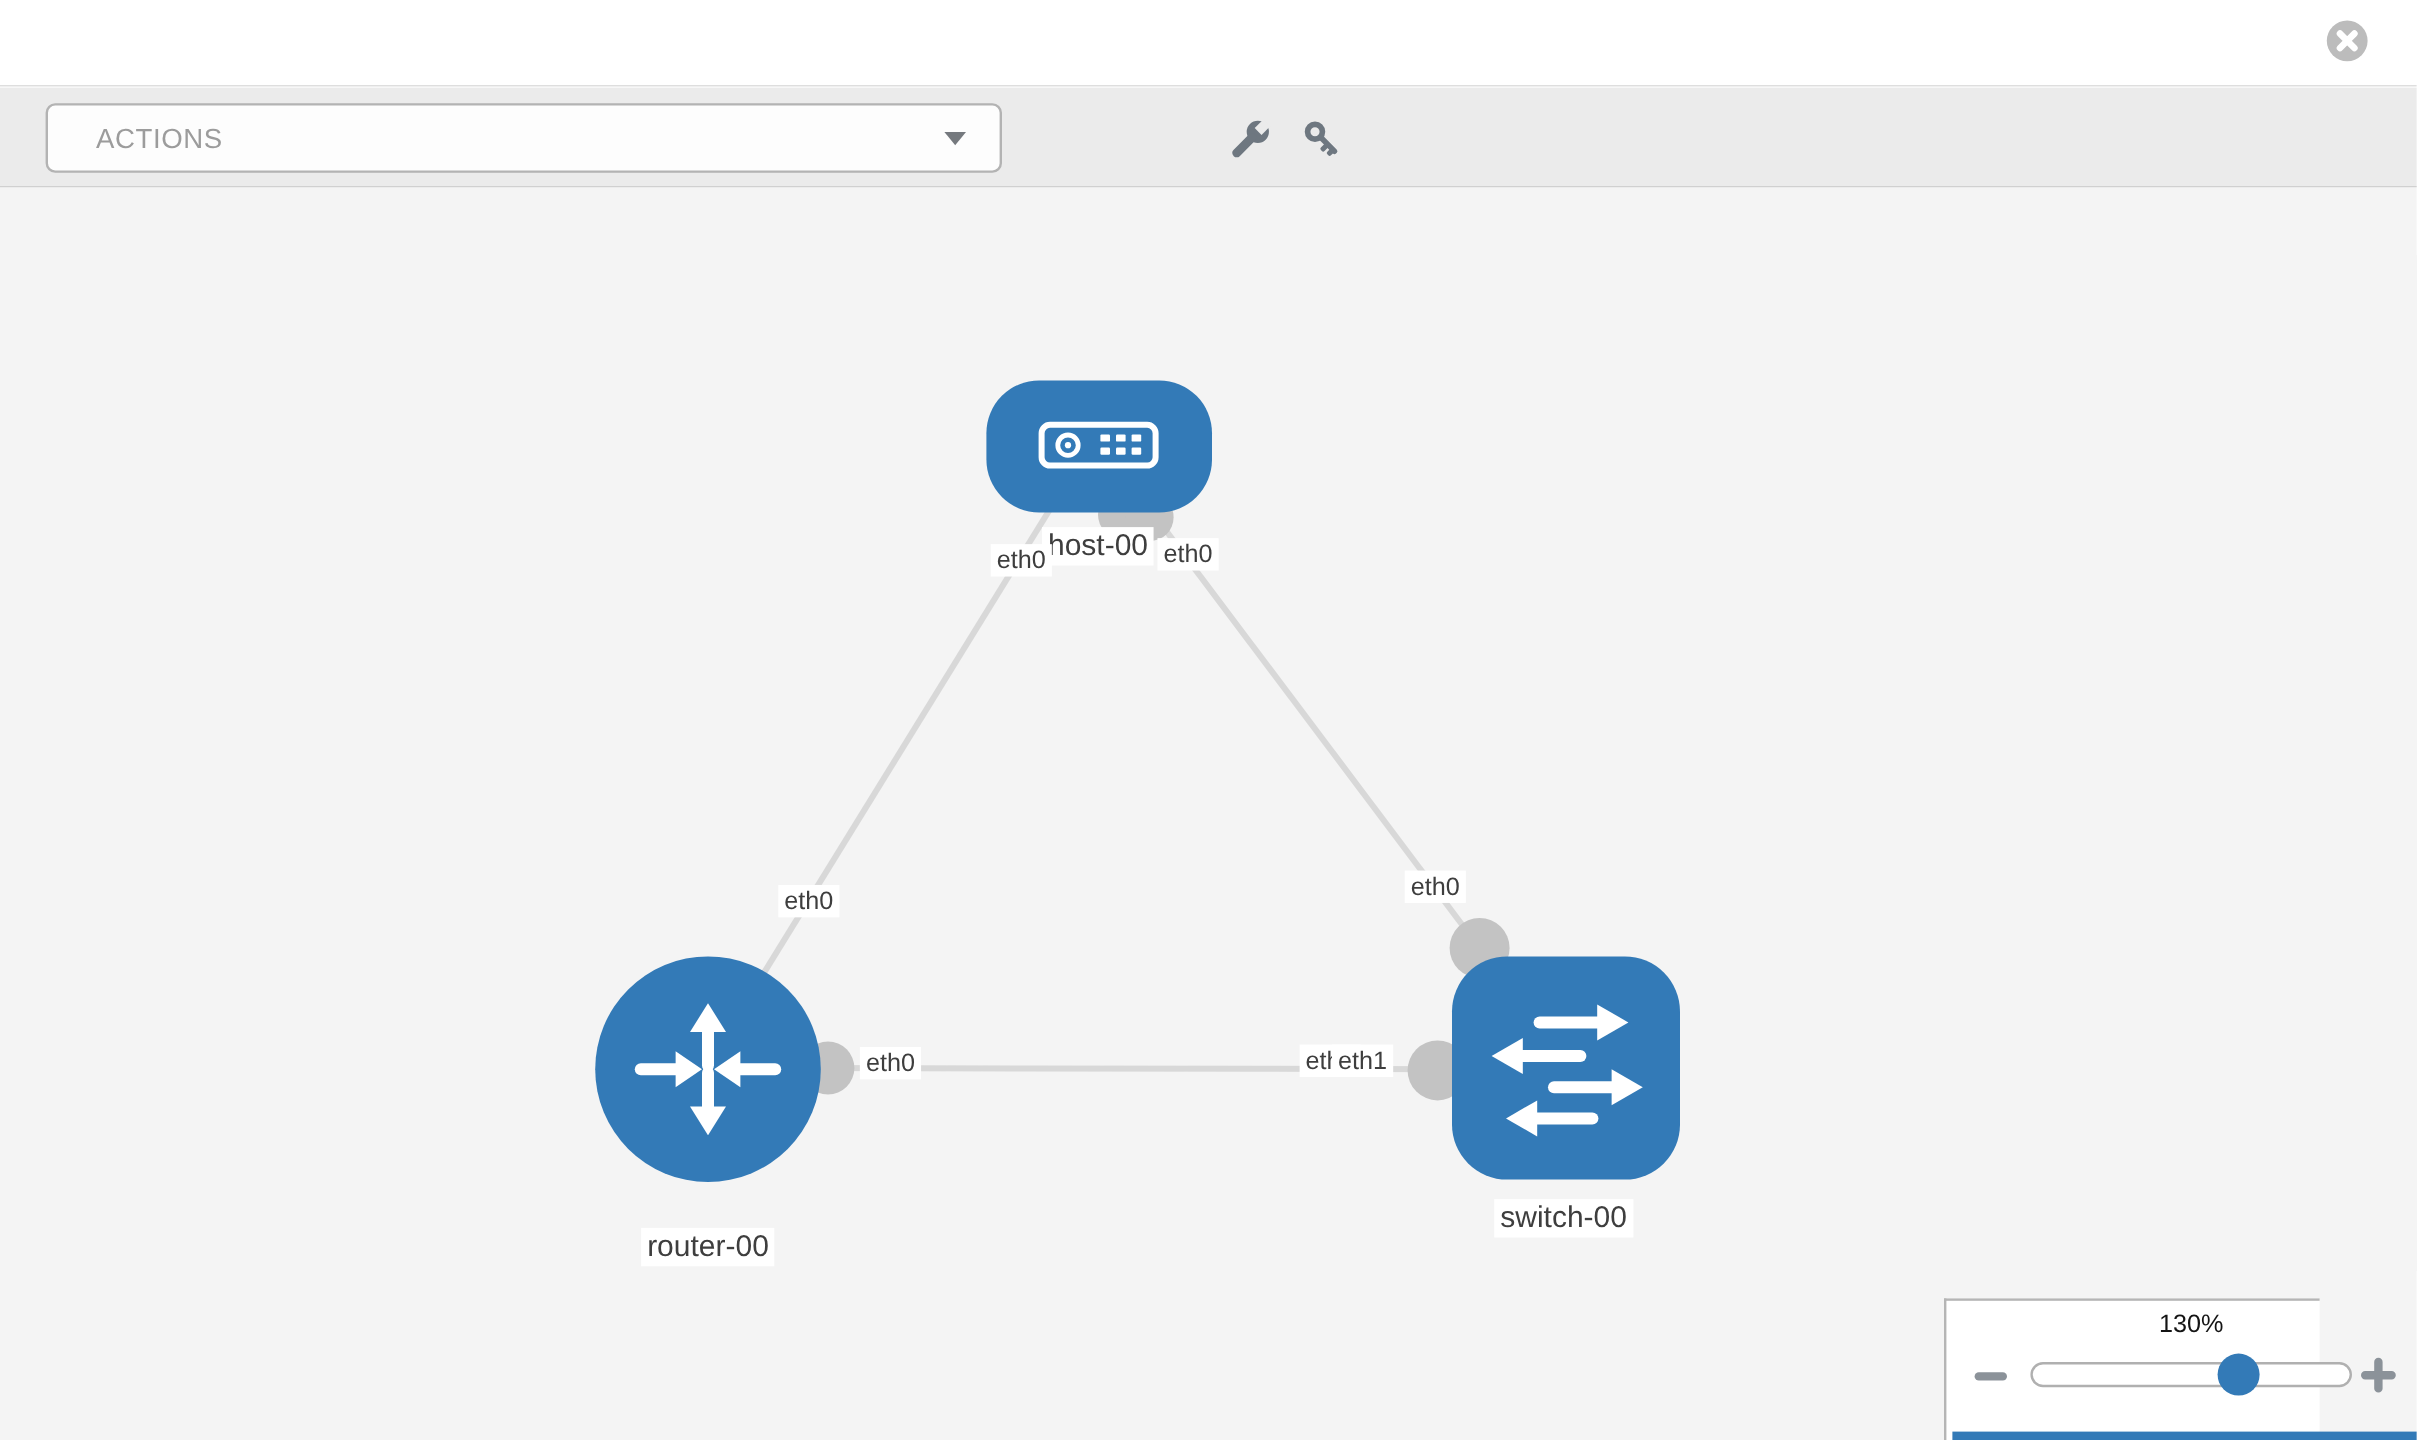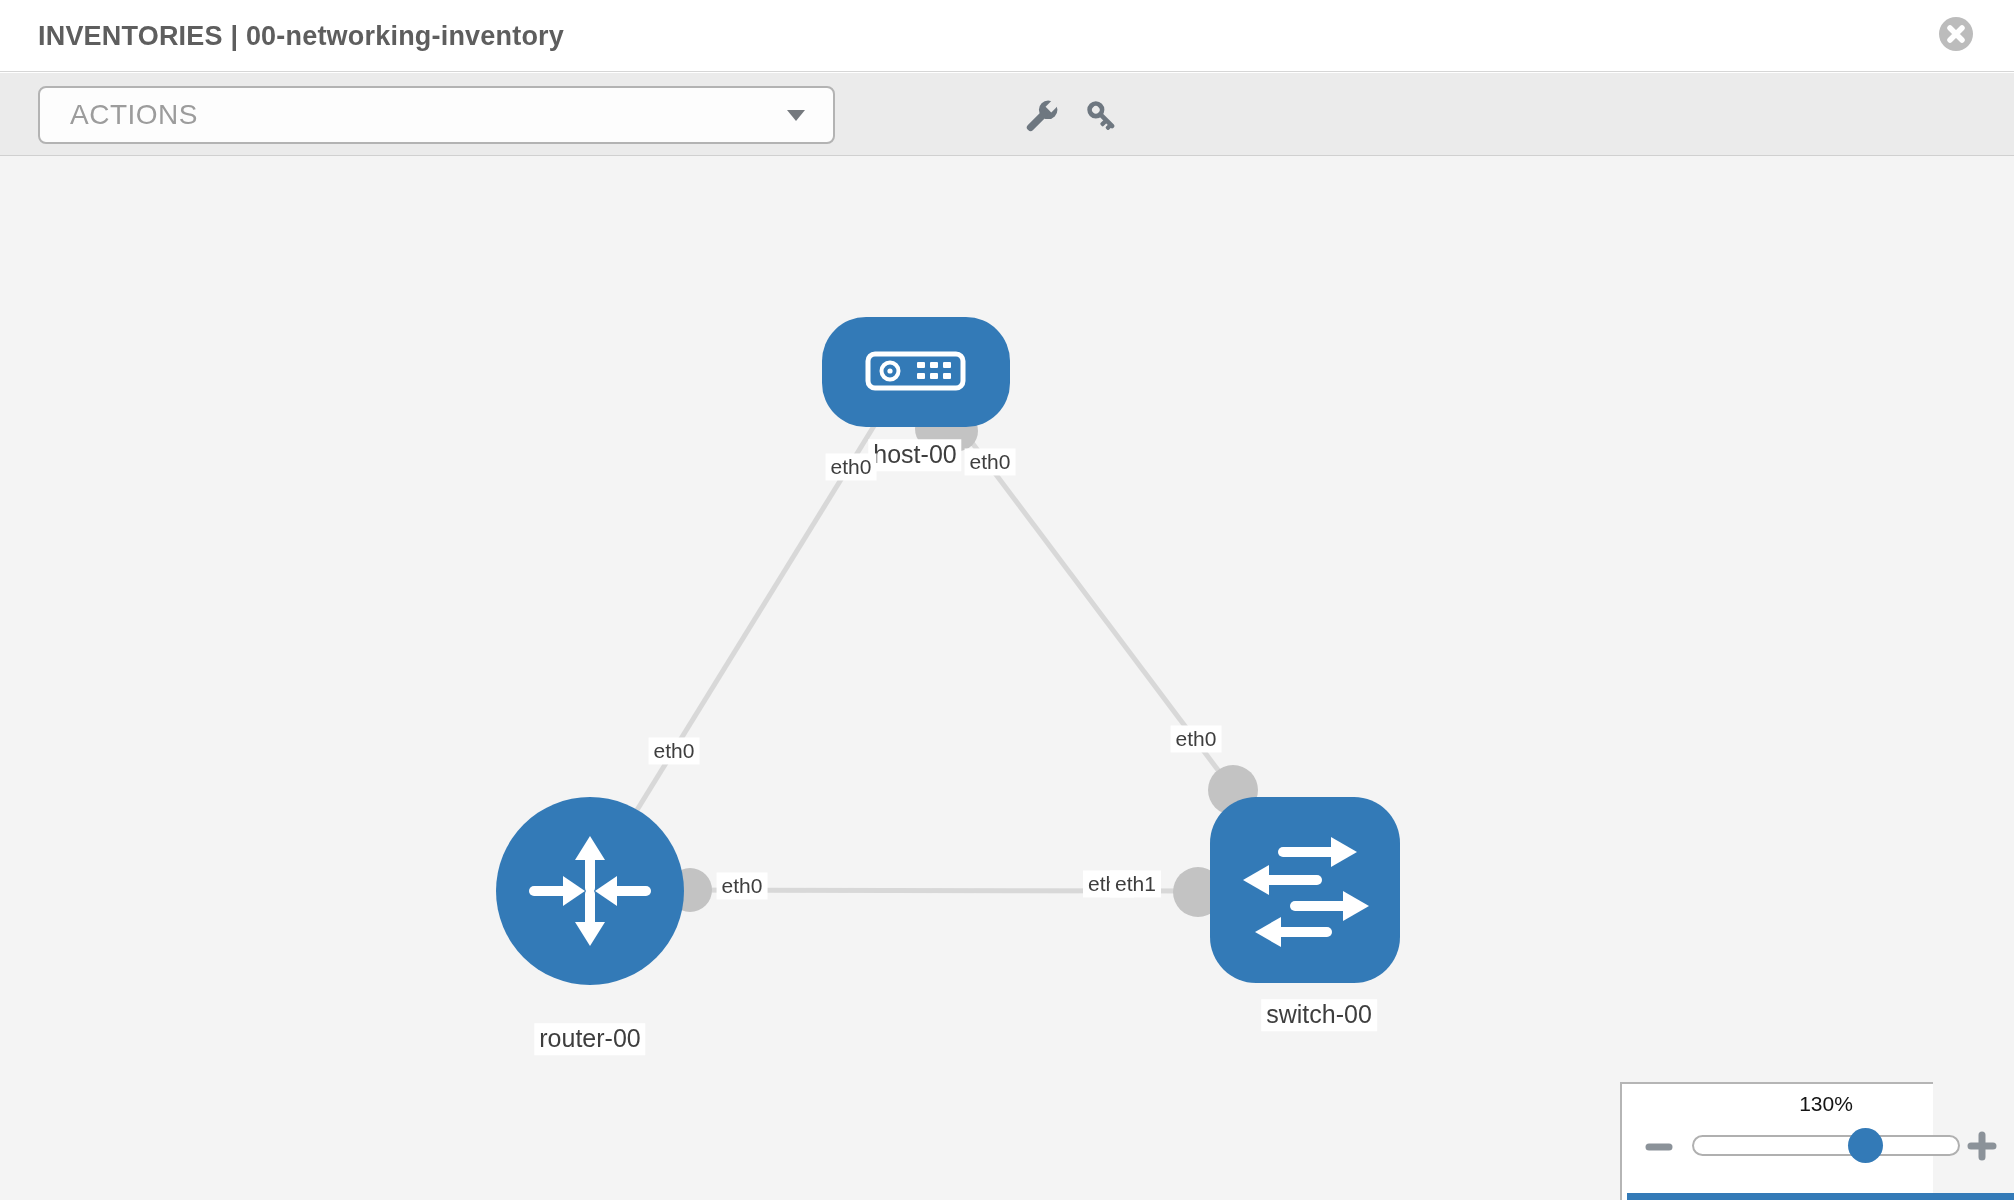--- a/index.html
+++ b/index.html
@@ -7,21 +7,21 @@
   .page { position:relative; width:2014px; height:1200px; }
 
   
   .header { position:absolute; top:0; left:0; width:100%; height:72px; background:#ffffff; z-index:10; border-bottom:1px solid #d6d6d6; }
   .title { position:absolute; left:38px; top:50%; transform:translateY(-50%); font-size:27px; font-weight:bold; color:#5e5e5e; letter-spacing:0.2px; }
   .close-btn { position:absolute; right:40px; top:16px; width:36px; height:36px; cursor:pointer; }
 
   
   .toolbar { position:absolute; top:73px; left:0; width:100%; height:83px; background:#ebebeb; border-bottom:1px solid #d0d0d0; z-index:10; }
   .select-box { position:absolute; top:13px; height:58px; background:#fdfdfd; border:2px solid #b3b3b3; border-radius:8px; display:flex; align-items:center; cursor:pointer; }
-  .select-box .label { margin-left:30px; font-size:28px; color:#9c9c9c; letter-spacing:0.5px; }
+  .select-box .label { margin-left:40px; font-size:23px; color:#9c9c9c; letter-spacing:0.5px; }
   .chevron { position:absolute; right:28px; top:50%; margin-top:-5px; width:0; height:0; border-left:9px solid transparent; border-right:9px solid transparent; border-top:11px solid #75797e; }
   .actions-box { left:38px; width:797px; }
   .search-box { left:1140px; width:752px; }
   .tool-icon { position:absolute; top:94px; width:46px; height:46px; display:flex; align-items:center; justify-content:center; cursor:pointer; z-index:11; }
   .wrench-pos { left:1018px; }
   .key-pos { left:1080px; }
 
   
   .canvas { position:absolute; top:156px; left:0; width:100%; height:1044px; background:#f4f4f4; z-index:0; }
   svg.diagram { position:absolute; top:0; left:0; width:2014px; height:1200px; z-index:1; pointer-events:none; }
@@ -108,24 +108,23 @@
 
   <div class="chip node-label center" style="left:915px; top:455px;" data-interactable="false">host-00</div>
   <div class="chip if-label center" style="left:851px; top:467px;" data-interactable="false">eth0</div>
   <div class="chip if-label center" style="left:990px; top:462px;" data-interactable="false">eth0</div>
   <div class="chip if-label center" style="left:674px; top:751px;" data-interactable="false">eth0</div>
   <div class="chip if-label center" style="left:1196px; top:739px;" data-interactable="false">eth0</div>
   <div class="chip if-label center" style="left:742px; top:886px;" data-interactable="false">eth0</div>
   <div class="chip if-label vcenter" style="left:1083px; top:884px; z-index:3;" data-interactable="false">eth0</div>
   <div class="chip if-label vcenter" style="left:1110px; top:884px; z-index:4;" data-interactable="false">eth1</div>
   <div class="chip node-label center" style="left:590px; top:1014px;margin-top:25px;" data-interactable="false">router-00</div>
-  <div class="chip node-label center" style="left:1303px; top:1015px;margin-left:16px;" data-interactable="false">switch-00</div>
+  <div class="chip node-label center" style="left:1303px; top:1015px;" data-interactable="false">switch-00</div>
 
   <div class="header" data-interactable="false">
-    <div class="title" data-interactable="false">INVENTORIES | 00-networking-inventory</div>
     <div class="close-btn" data-interactable="true">
       <svg width="36" height="36" viewBox="0 0 36 36" data-interactable="false">
         <circle cx="18" cy="18" r="17" fill="#bcbcbc"></circle>
         <path d="M12 12 L24 24 M24 12 L12 24" stroke="#ffffff" stroke-width="5.5" stroke-linecap="round"></path>
       </svg>
     </div>
   </div>
 
   <div class="toolbar" data-interactable="false">
     <div class="select-box actions-box" data-interactable="true">

